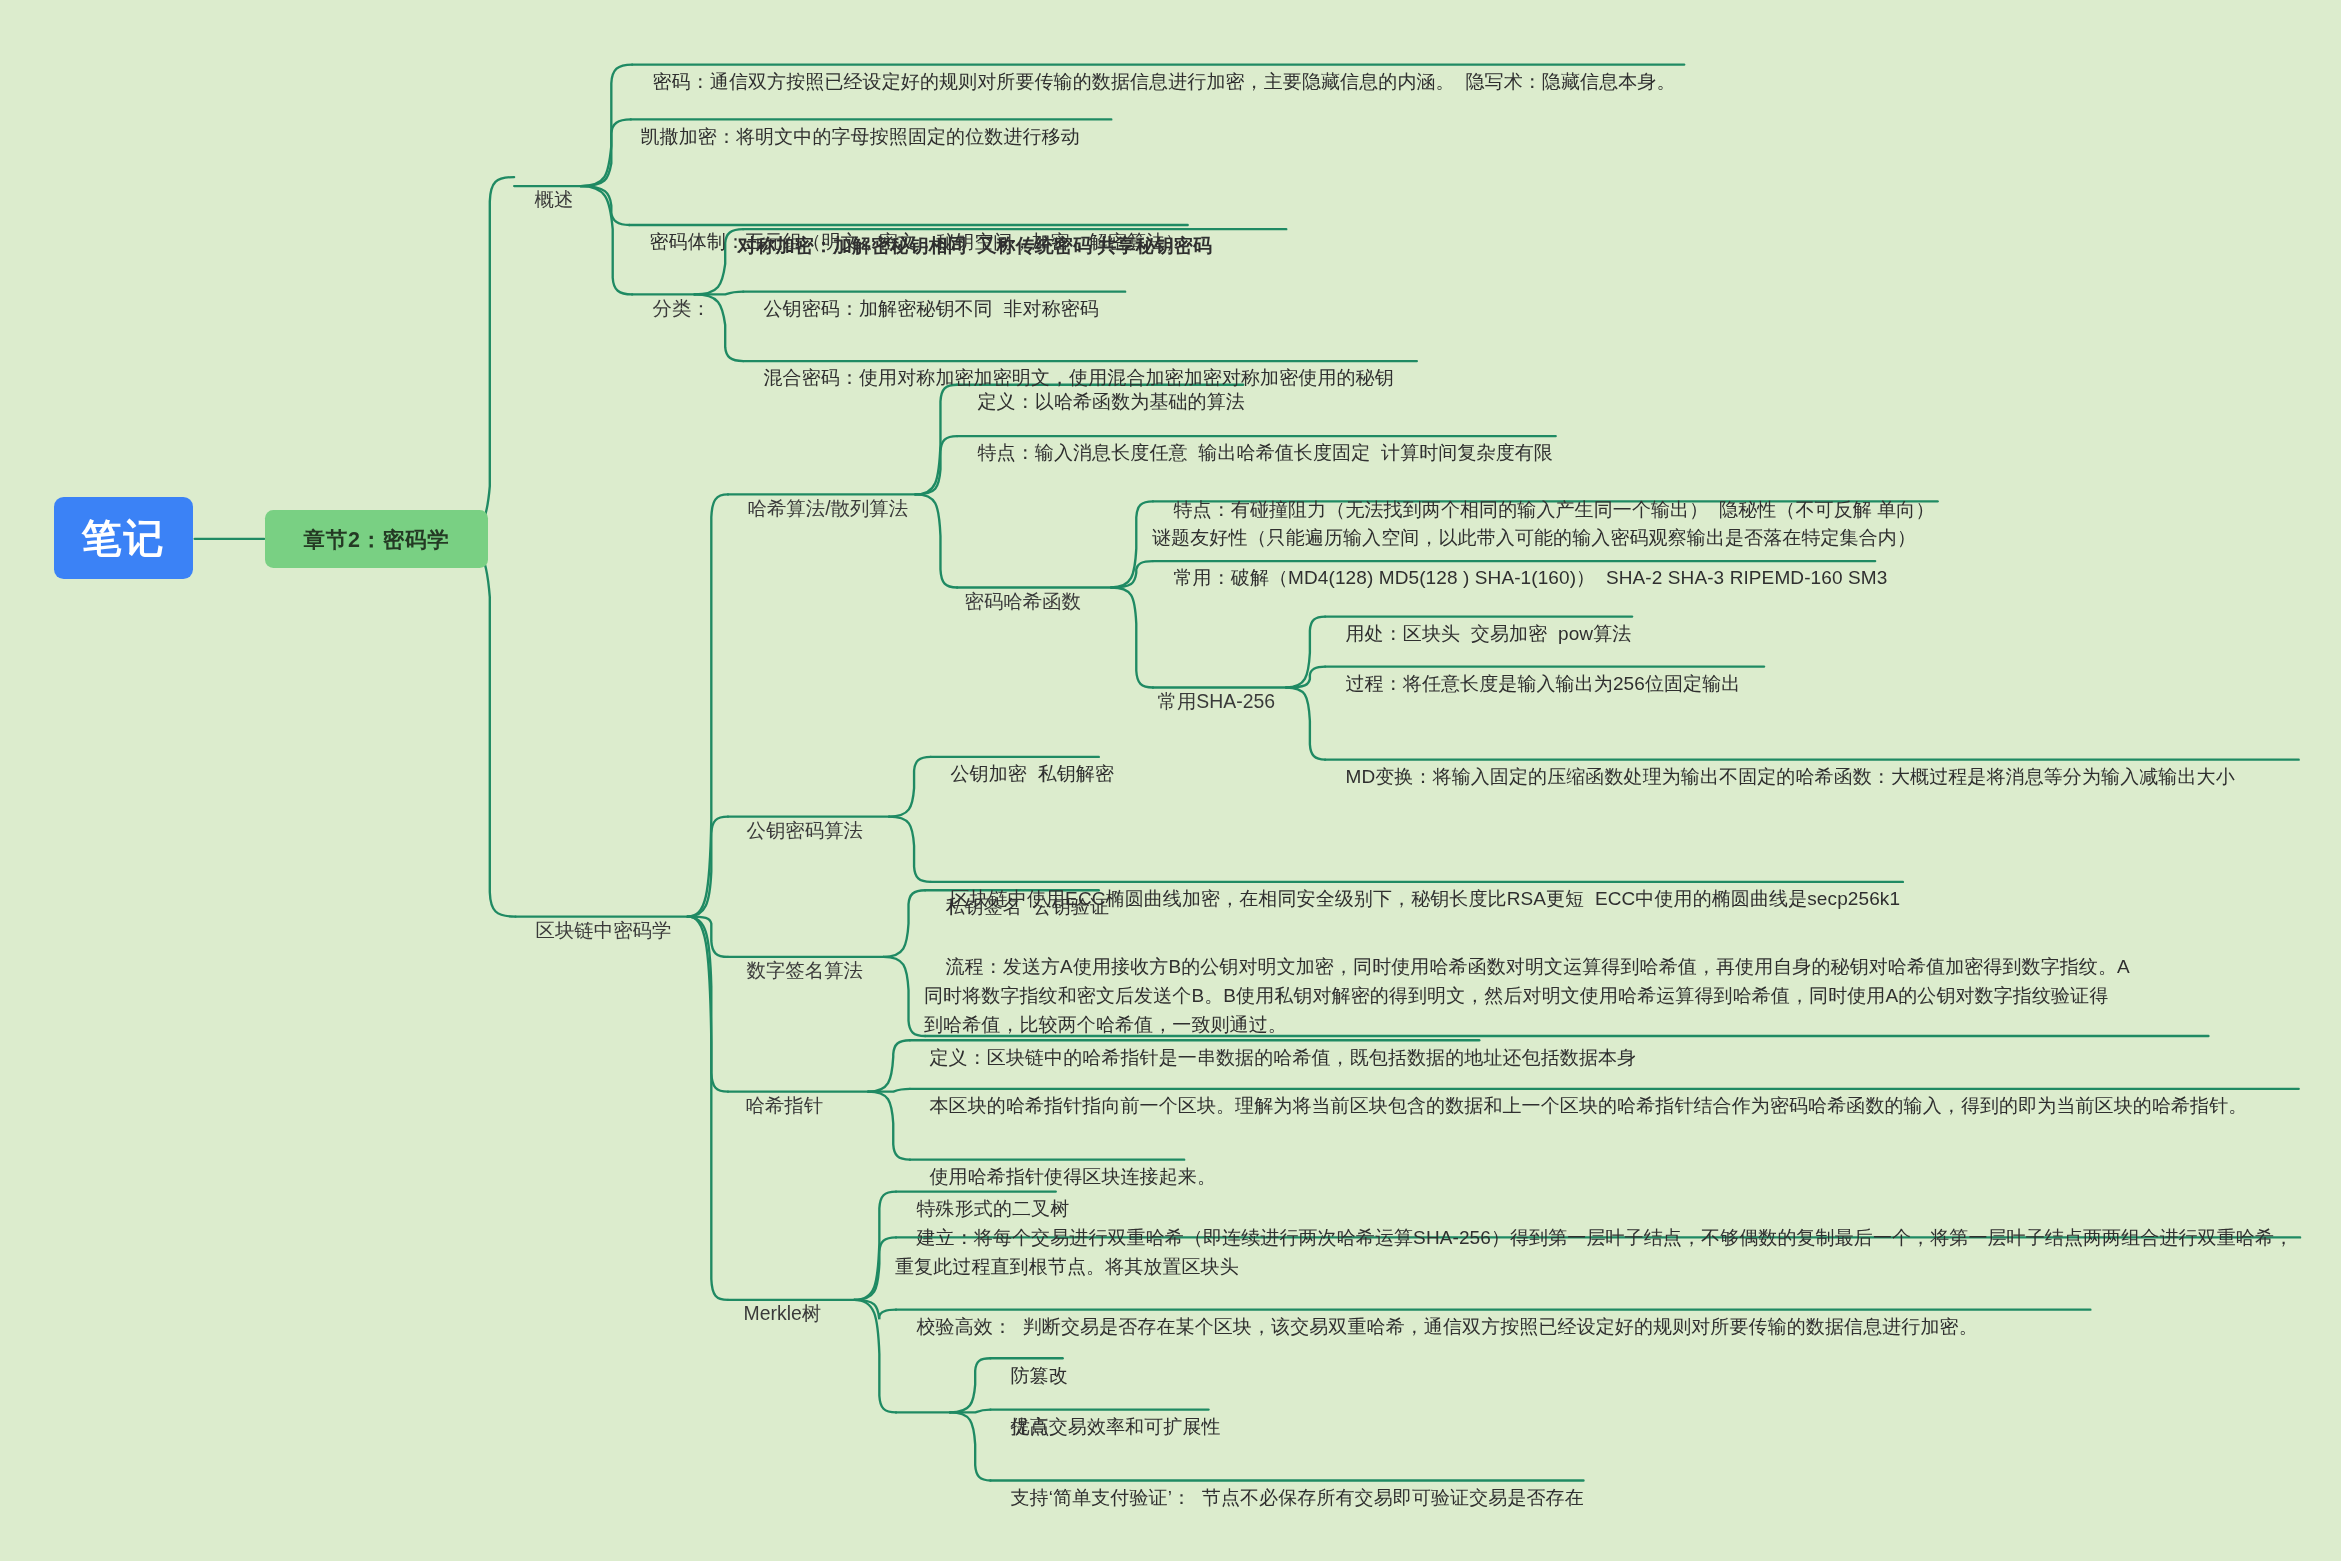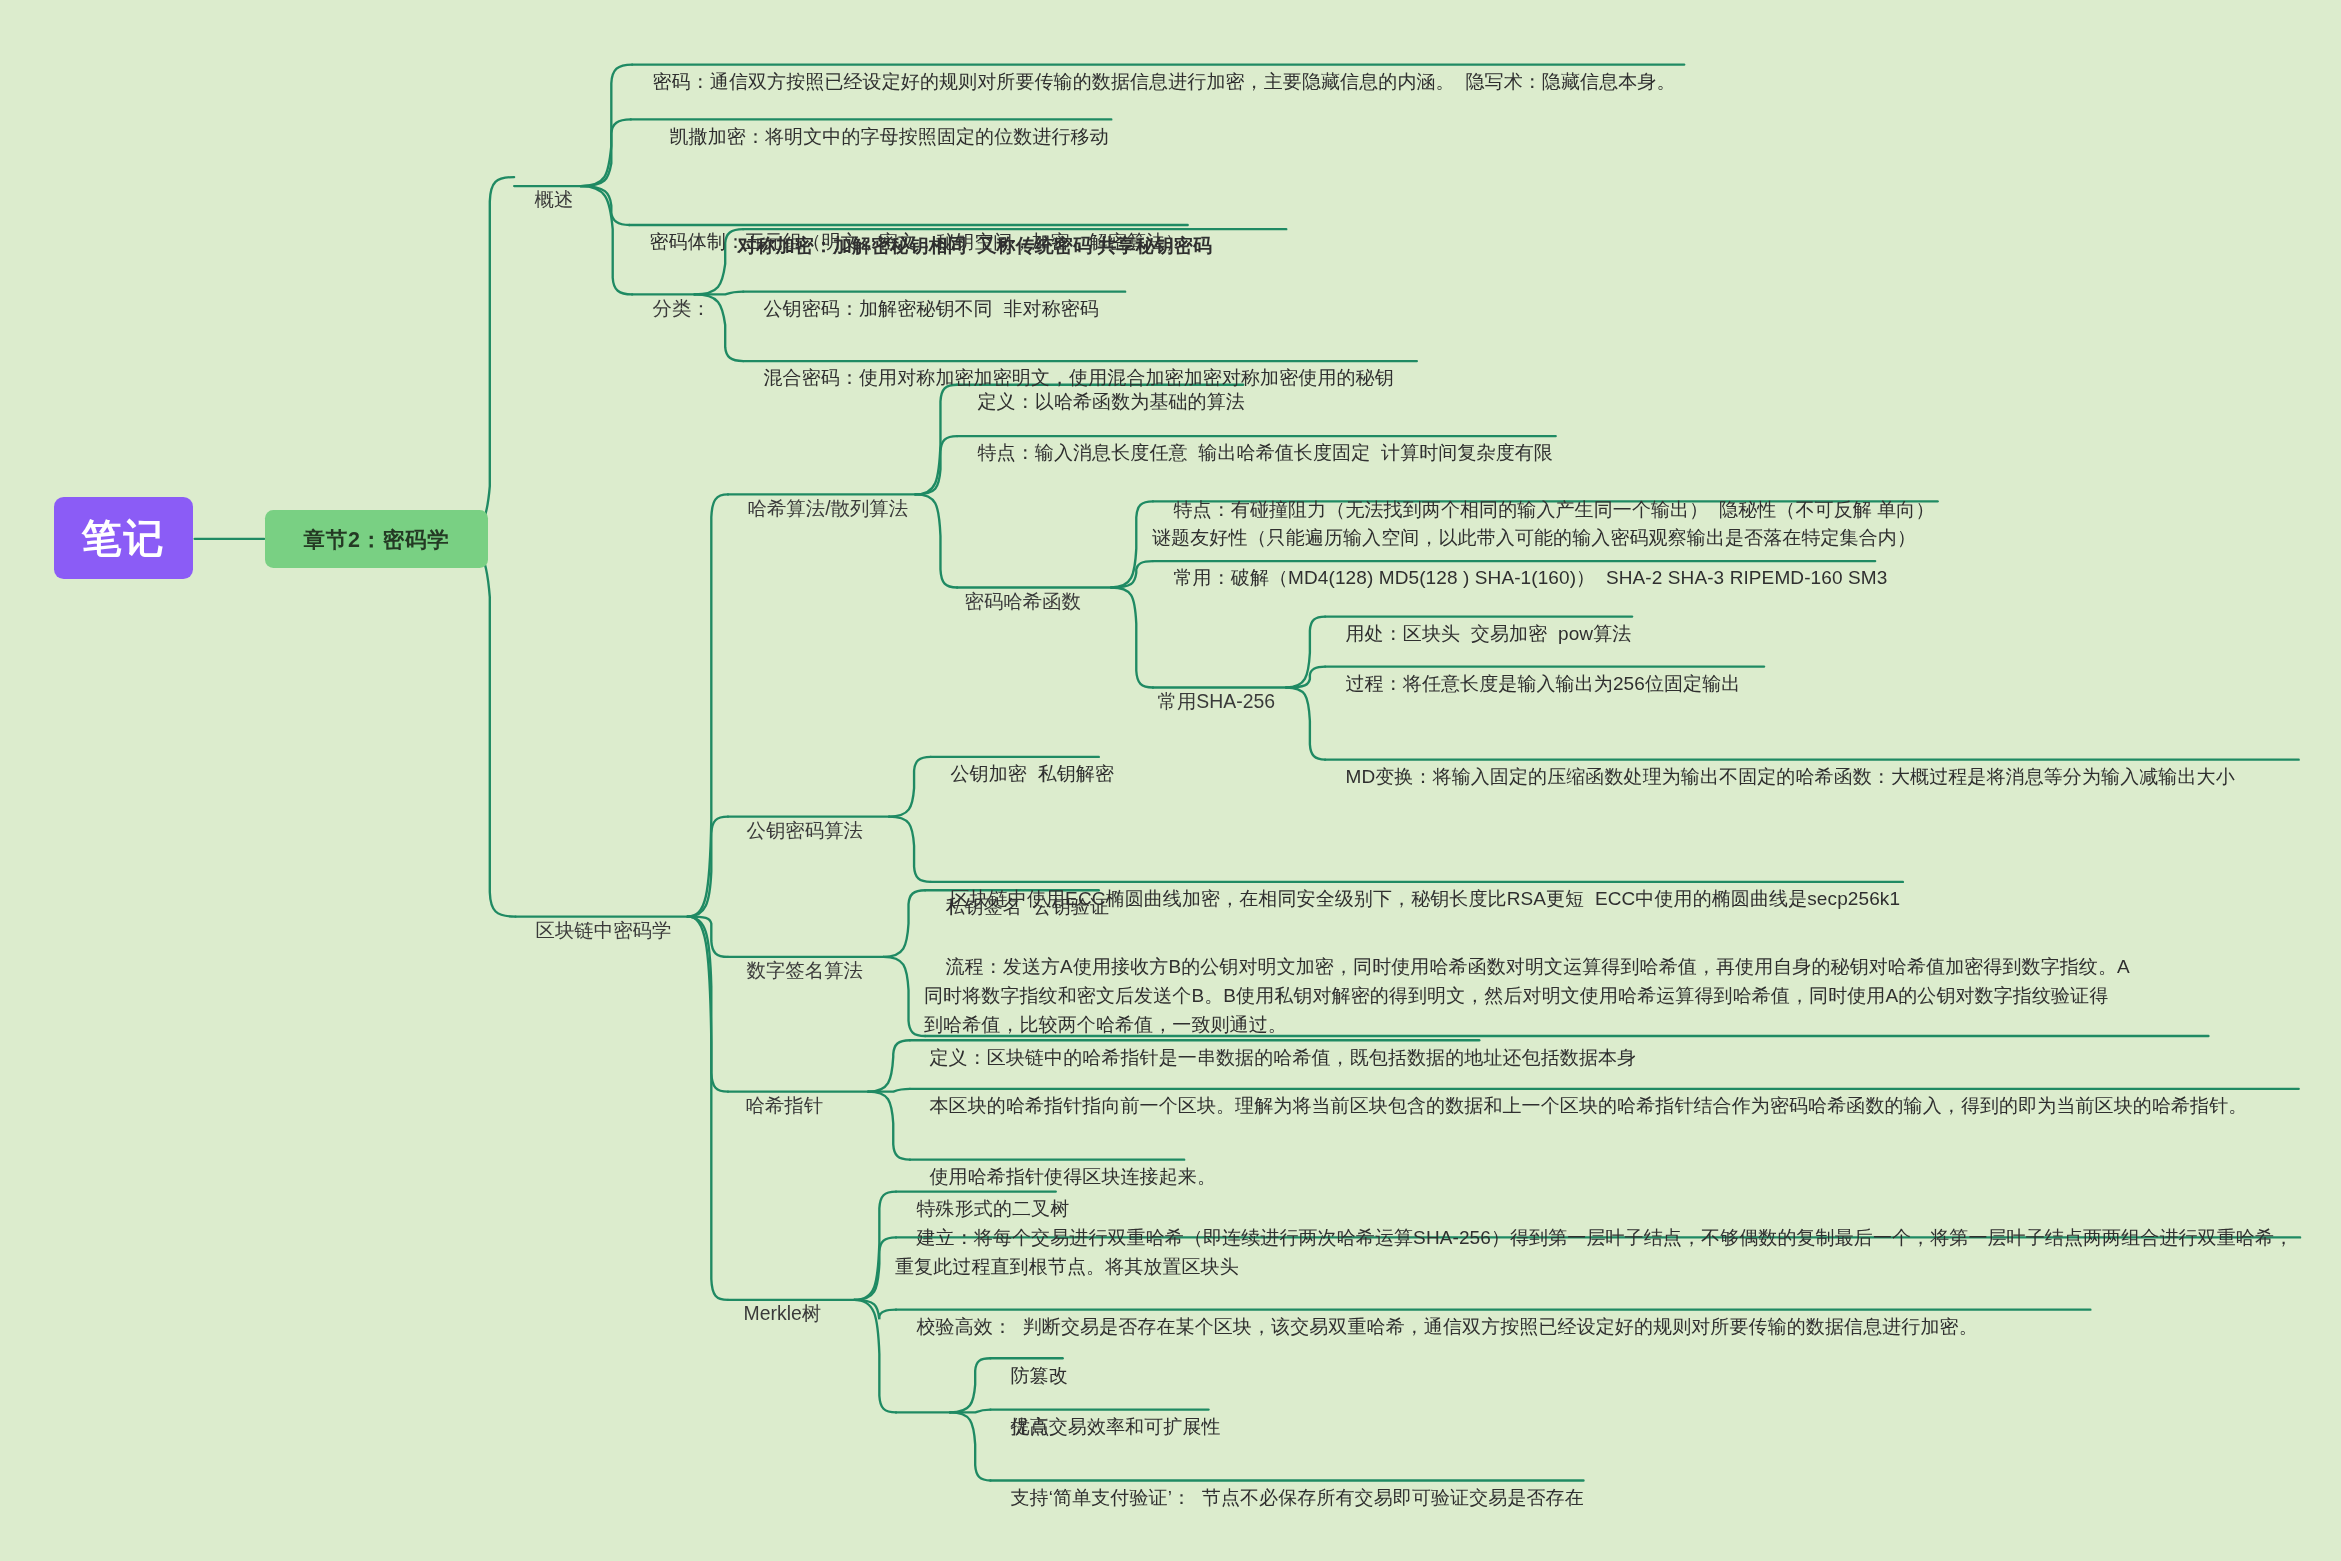--- a/index.html
+++ b/index.html
@@ -23,21 +23,21 @@
   .node {
     position: absolute;
     color: #2f2f2f;
     font-size: 19px;
     line-height: 1.42;
     white-space: pre;
     letter-spacing: 0.1px;
   }
   .root-node {
     position: absolute;
-    background: #8b5cf6;
+    background: #3b82f6;
     color: #ffffff;
     border-radius: 9.7px;
     font-size: 40px;
     font-weight: 700;
     letter-spacing: 2.1px;
     display: flex;
     align-items: center;
     justify-content: center;
   }
   .chapter-node {
@@ -170,21 +170,21 @@
   </div>
 
   <div class="branch-label" style="left:513px; top:163px;">
     <span>概述</span>
   </div>
 
   <div class="node" style="left:631px; top:42px;">
     <span>密码：通信双方按照已经设定好的规则对所要传输的数据信息进行加密，主要隐藏信息的内涵。  隐写术：隐藏信息本身。</span>
   </div>
 
-  <div class="node" style="left:648px; top:97px;">
+  <div class="node" style="left:619px; top:97px;">
     <span>凯撒加密：将明文中的字母按照固定的位数进行移动</span>
   </div>
 
   <div class="node" style="left:628px; top:202px;">
     <span>密码体制：五元组（明文，密文，秘钥空间，加密，解密算法）</span>
   </div>
 
   <div class="branch-label" style="left:631px; top:272px;">
     <span>分类：</span>
   </div>

